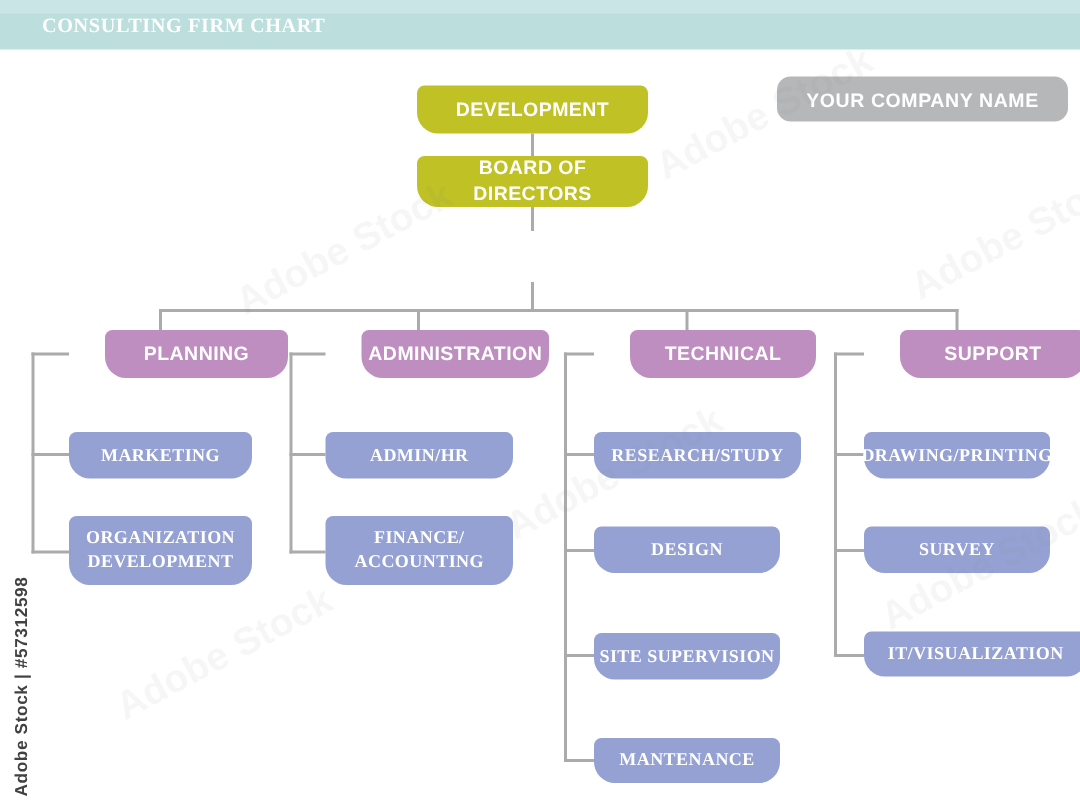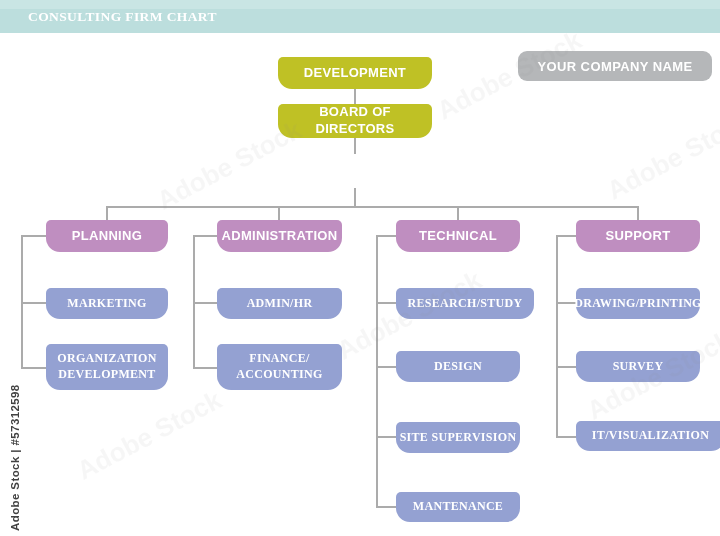--- a/index.html
+++ b/index.html
@@ -14,21 +14,21 @@
     position:absolute;left:28px;top:0;height:33px;display:flex;align-items:center;
     color:#ffffff;font-size:13.5px;font-weight:bold;letter-spacing:.4px;font-family:Liberation Serif, serif;
   }
   
   .node{
     position:absolute;display:flex;align-items:center;justify-content:center;text-align:center;
     color:#ffffff;font-weight:bold;border-radius:5px 5px 14px 14px;
     white-space:pre-line;line-height:1.3;letter-spacing:.3px;
   }
   .exec{background:#bfc125;font-size:13px;}
-  .branch{background:#bf8ec0;font-size:13px;}
+  .branch{background:#bf8ec0;font-size:13px;margin-left:24px;}
   .child{background:#94a1d2;font-size:12px;font-family:Liberation Serif, serif;}
   .company{
     position:absolute;left:518px;top:51px;width:194px;height:30px;background:#b5b7b9;
     border-radius:9px;display:flex;align-items:center;justify-content:center;
     color:#ffffff;font-weight:bold;font-size:13px;letter-spacing:.4px;
   }
   .conn{position:absolute;background:#ababab;}
   
   .wm-side{
     position:absolute;left:9px;top:531px;width:170px;transform-origin:0 0;

